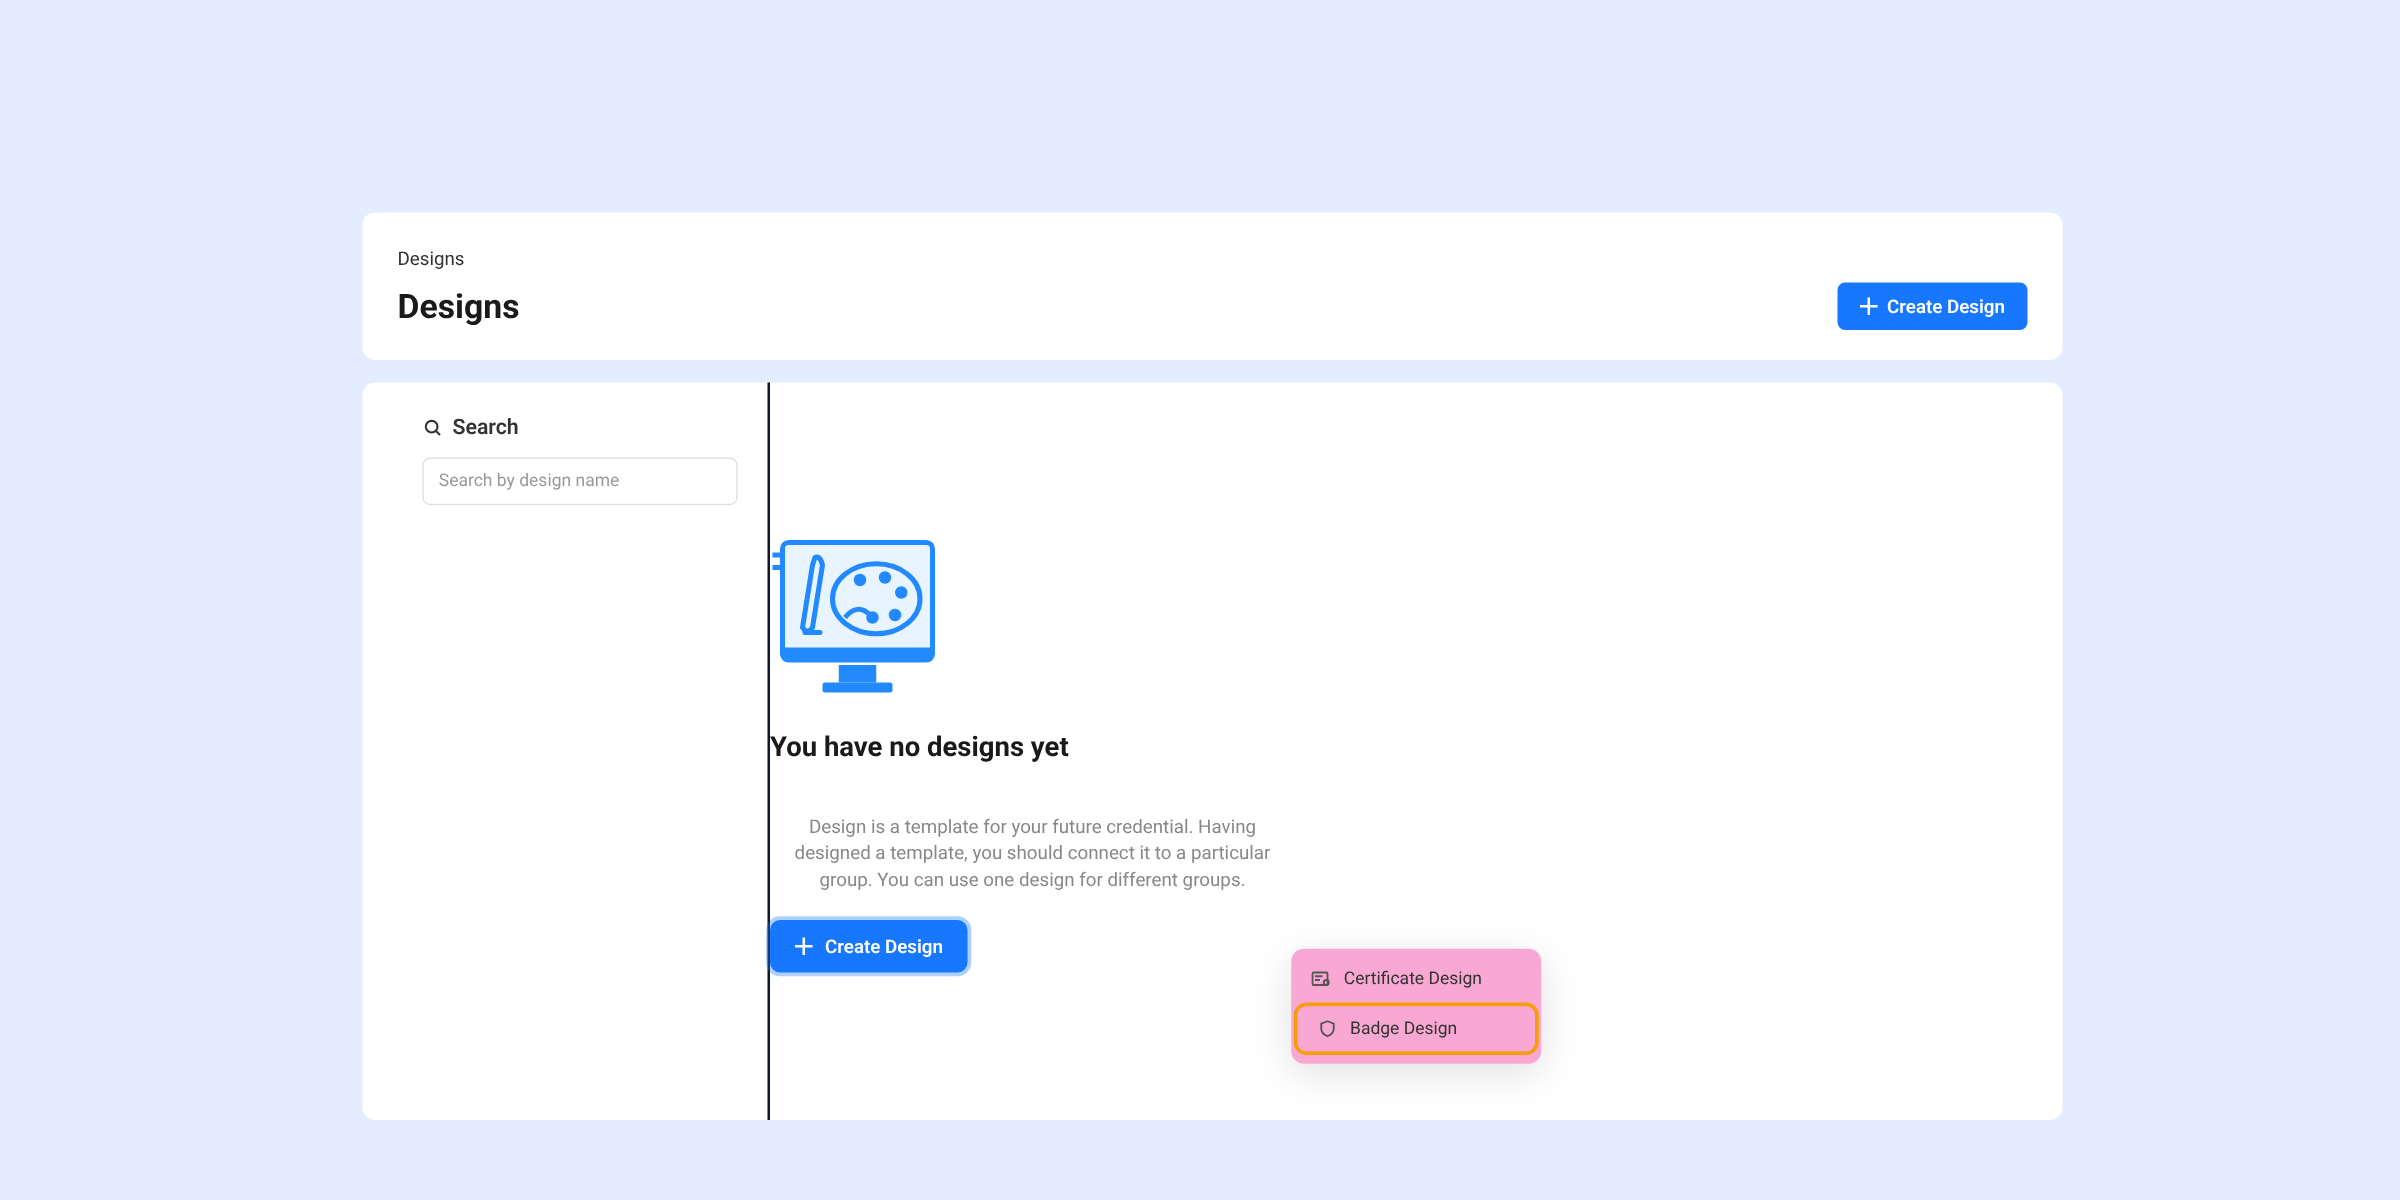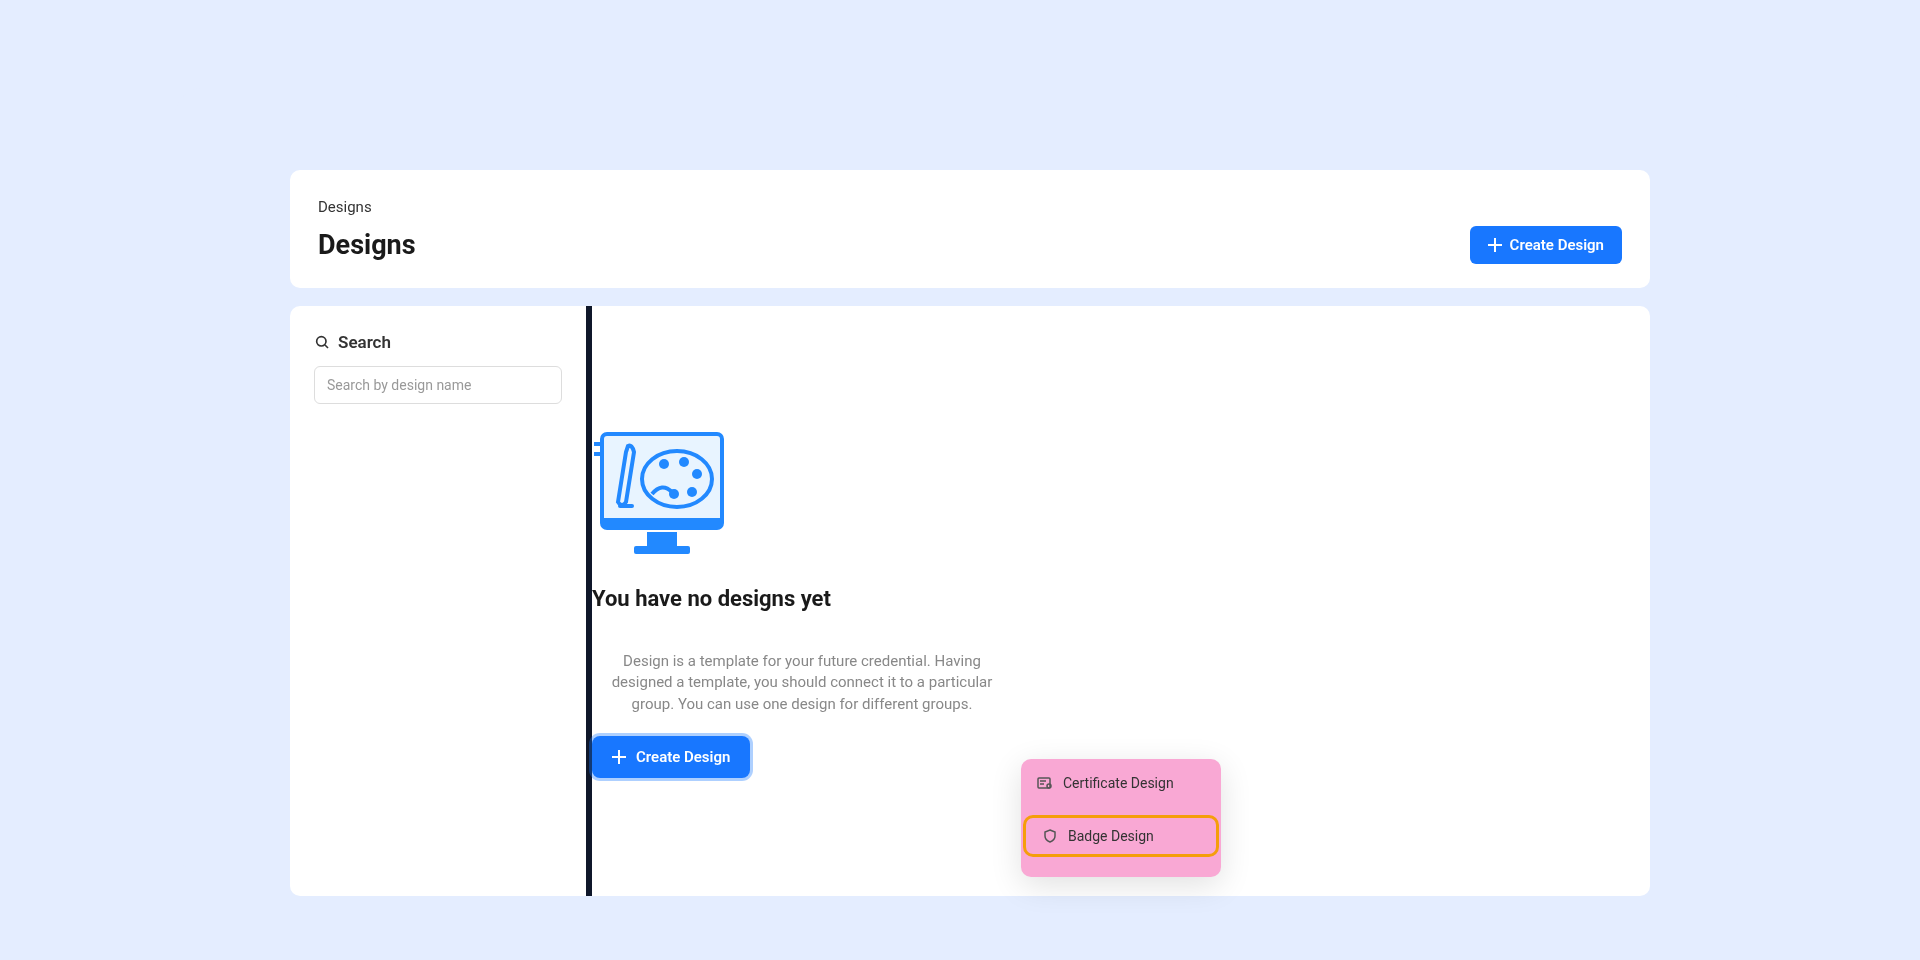--- a/index.html
+++ b/index.html
@@ -84,21 +84,22 @@
     .content-card {
       background: #fff;
       border-radius: 10px;
       margin: 0 95px 0 115px;
       display: flex;
       height: 590px;
     }
     .sidebar {
       width: 302px;
       padding: 26px 24px;
-      border-right: 6px solid #0f172a;
+      border-right: 2px solid #0f172a;
+      margin-left: 24px;
     }
     .search-header {
       display: flex;
       align-items: center;
       gap: 8px;
       margin-bottom: 14px;
     }
     .search-icon-svg {
       width: 16px;
       height: 16px;
@@ -177,21 +178,21 @@
       align-items: center;
       gap: 10px;
       padding: 10px 16px;
       font-size: 14px;
       color: #333;
       cursor: pointer;
     }
     .dropdown-item.highlighted {
       border: 3px solid #f59e0b;
       border-radius: 10px;
-      margin: 14px 2px;
+      margin: 1px 2px;
     }
     .item-icon {
       width: 16px;
       height: 16px;
       display: flex;
       align-items: center;
       justify-content: center;
     }
   </style>
 </head>

